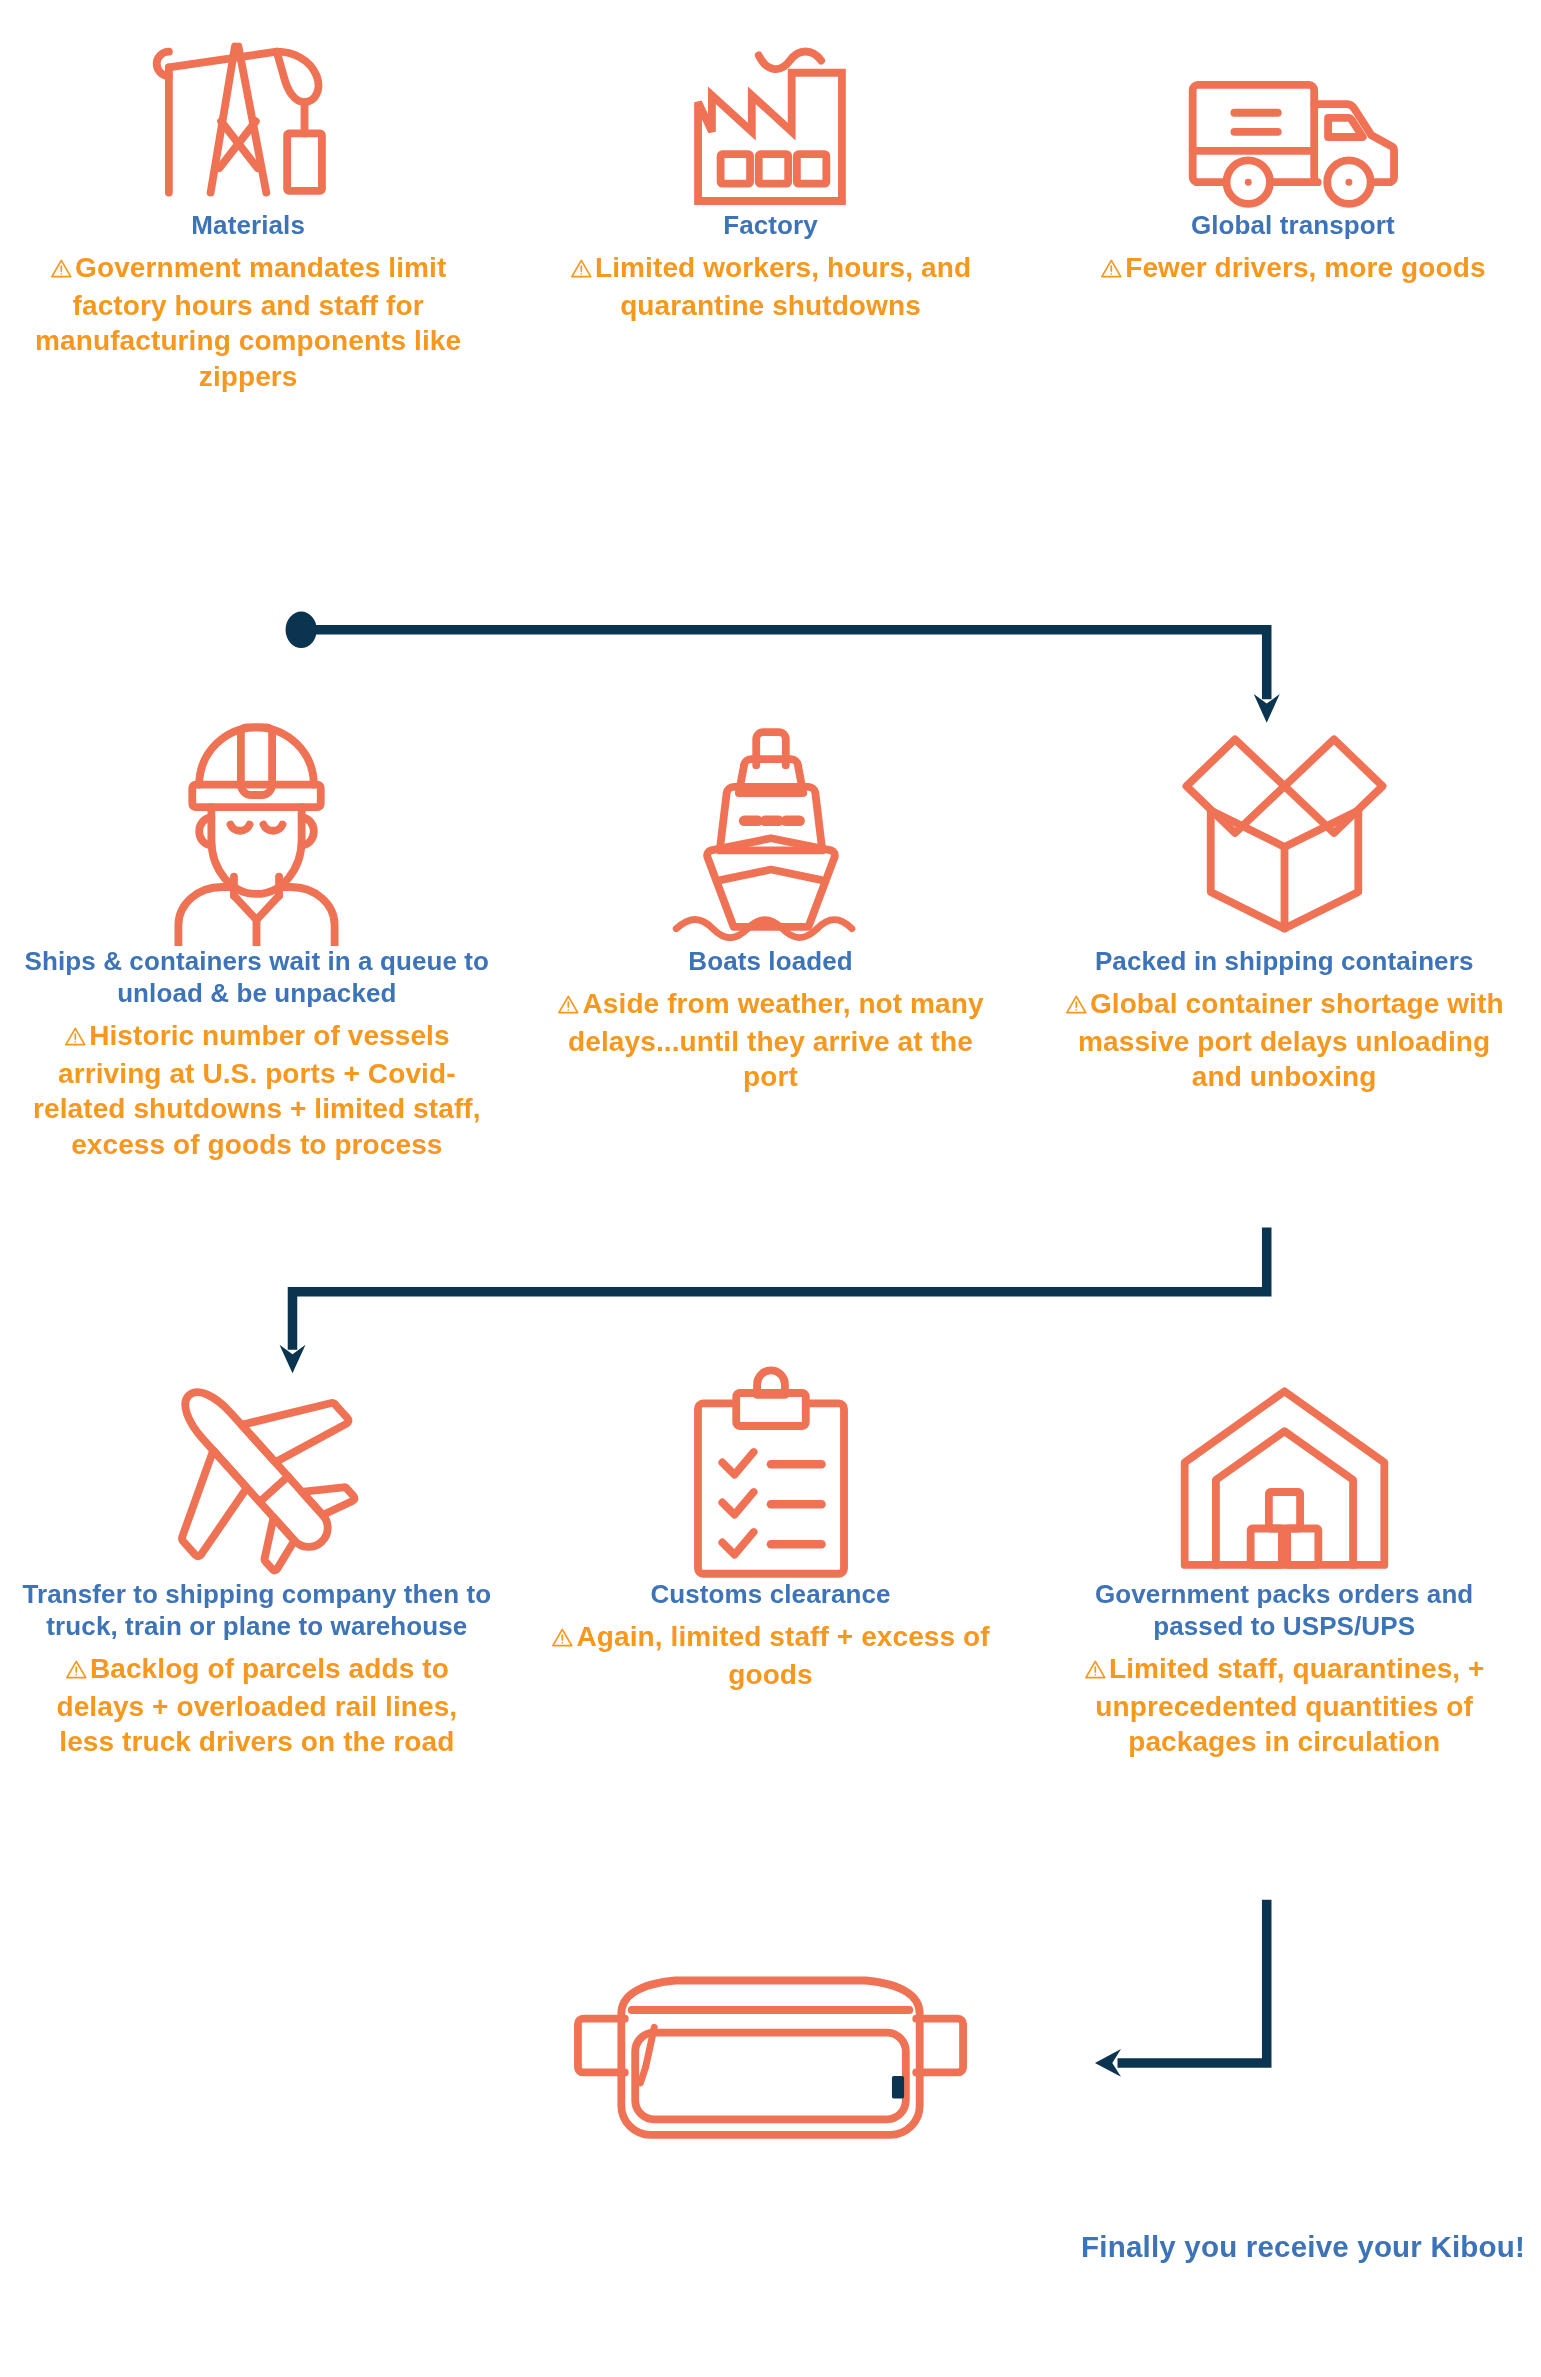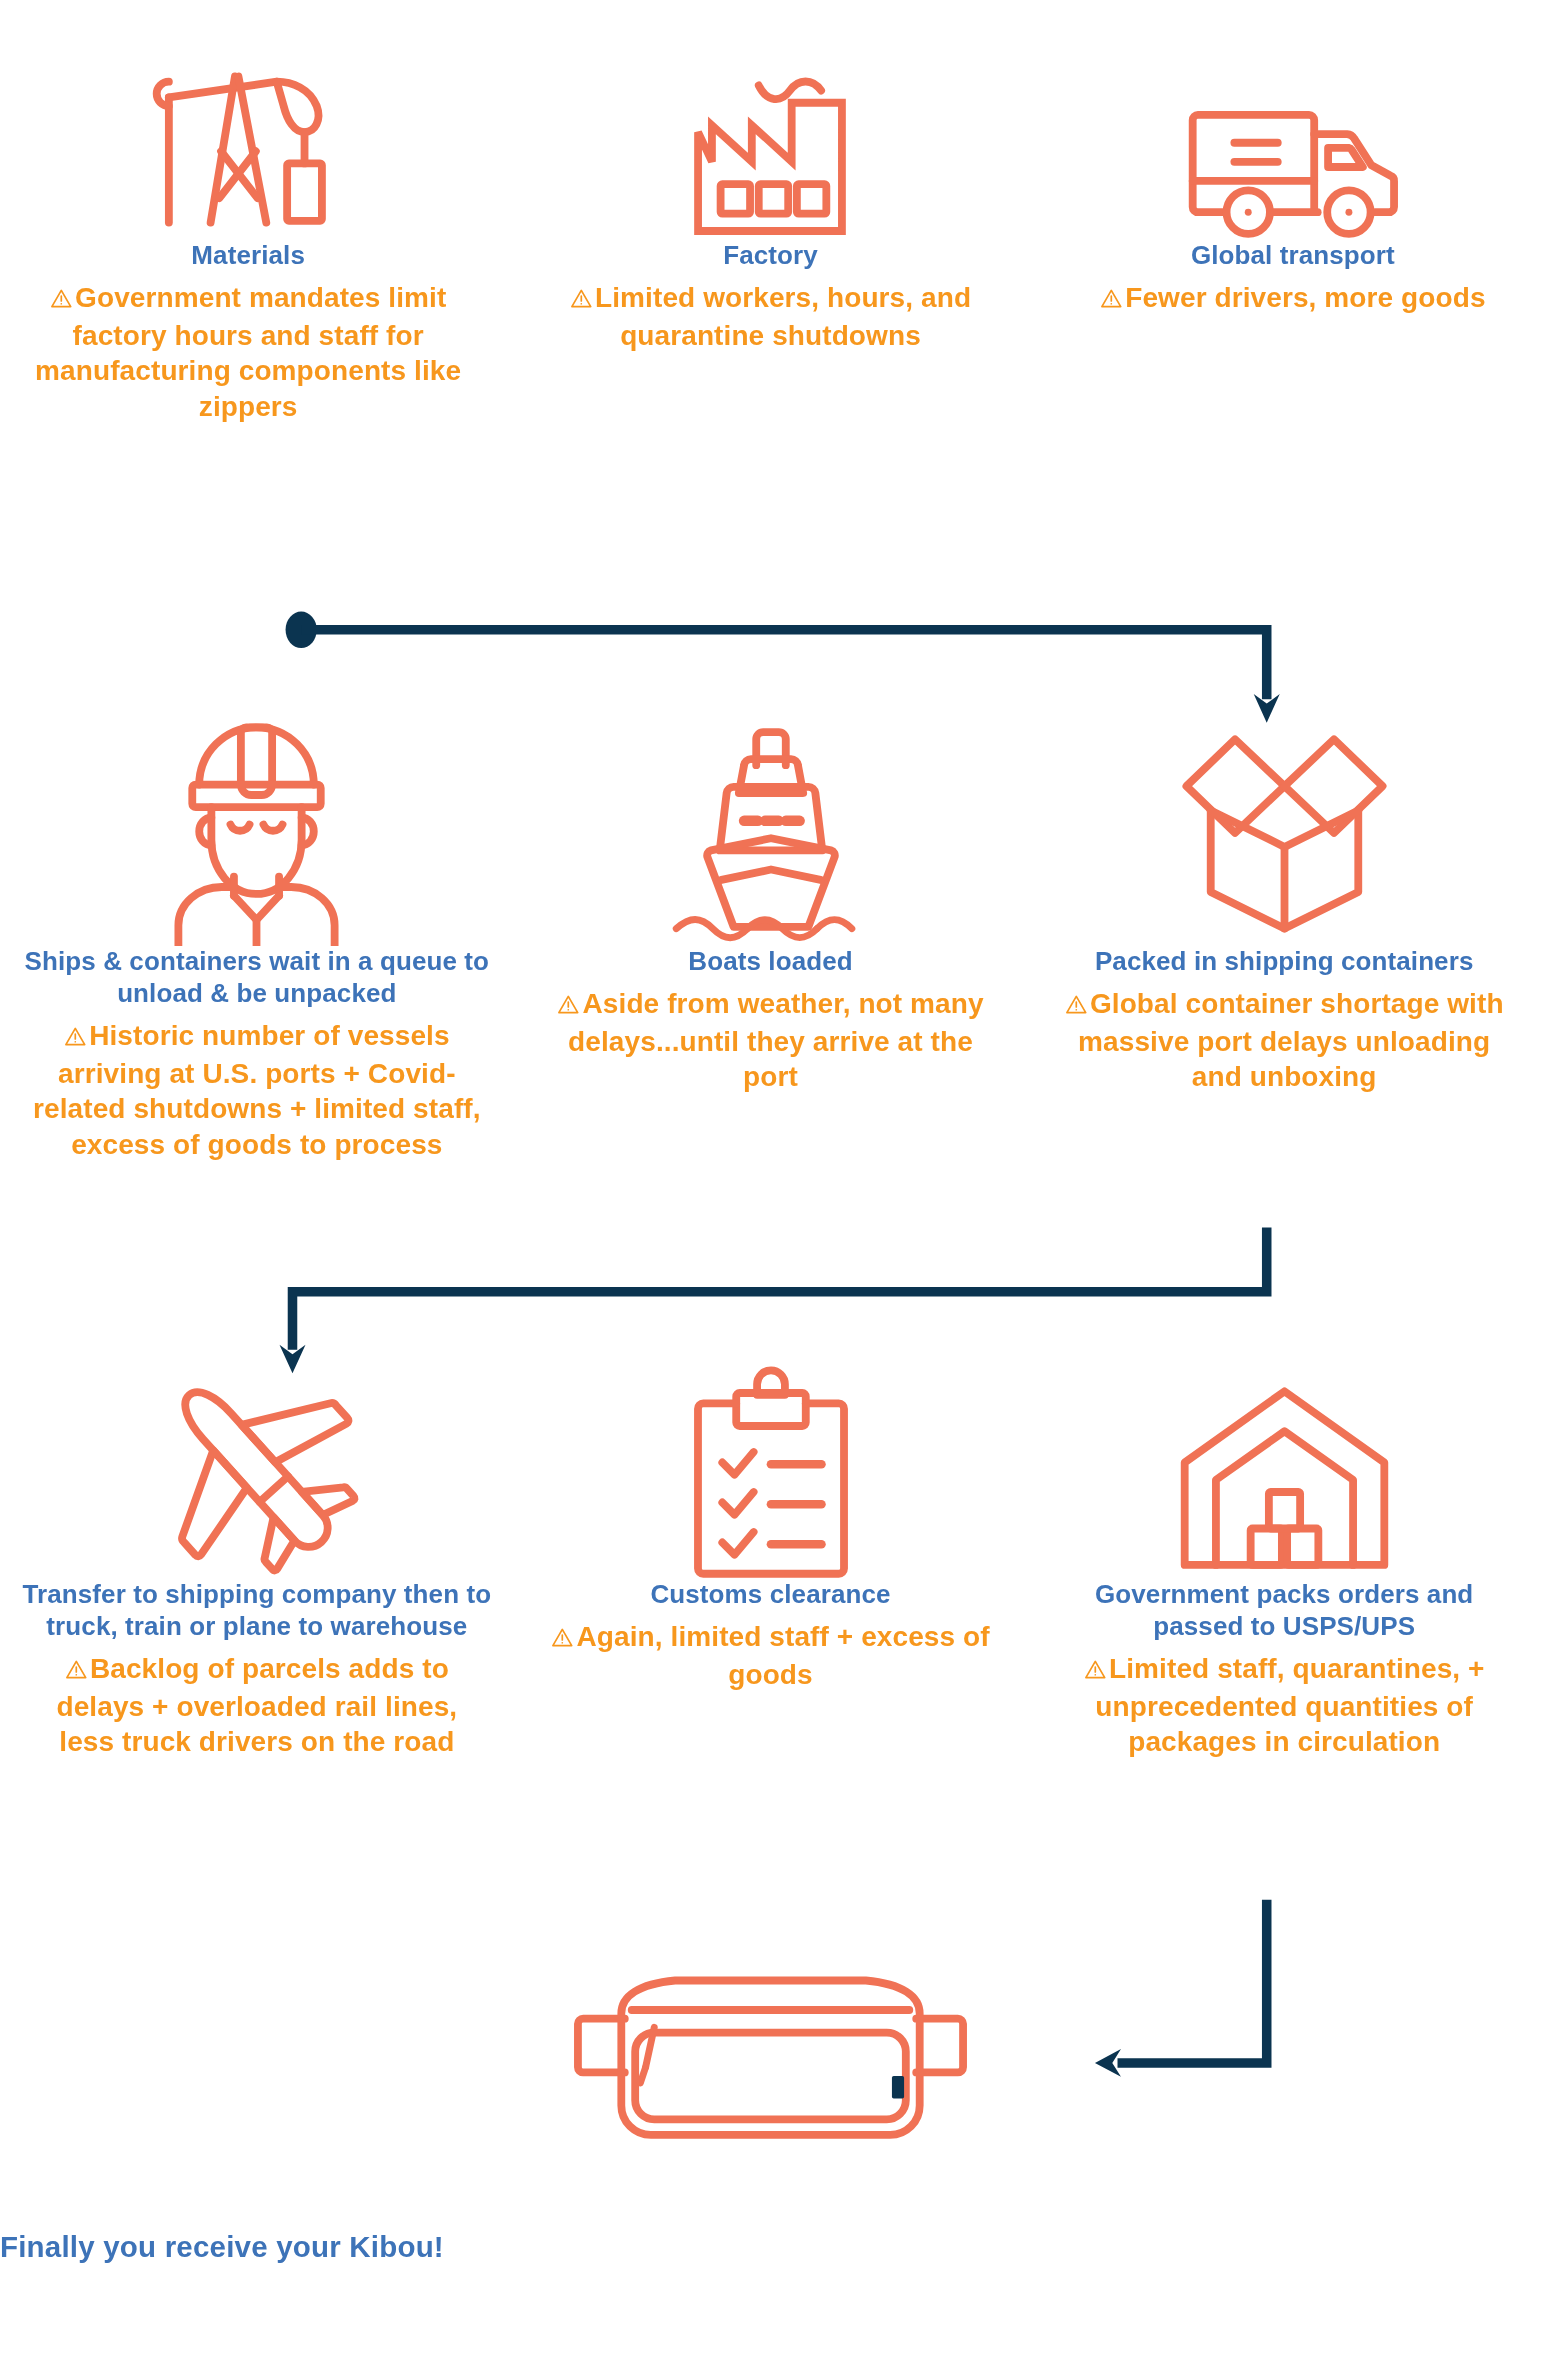--- a/index.html
+++ b/index.html
@@ -81,39 +81,39 @@
   .warn-glyph {
     display: inline-block;
     vertical-align: -2.6px;
     margin-right: 2.6px;
   }
 
   .final-label {
     position: absolute;
     left: 0;
     width: 1525px;
-    text-align: left;
+    text-align: right;
     color: #3d73b8;
     font-size: 29.5px;
     font-weight: bold;
     letter-spacing: 0.2px;
     z-index: 2;
   }
 
   .bag-wrap {
     position: absolute;
     left: 0;
     width: 1541px;
     display: flex;
     justify-content: center;
     z-index: 2;
   }
 
   
-  #row-1 { top: 66px; gap: 26px; }
+  #row-1 { top: 36px; gap: 26px; }
   #row-2 { top: 694px; justify-content: center; }
   #row-3 { top: 1336px; }
 </style>
 </head>
 <body>
 
 <div id="page">
 
   <svg id="connectors" viewBox="0 0 1776 2740" width="1541" height="2377">
     <defs>

